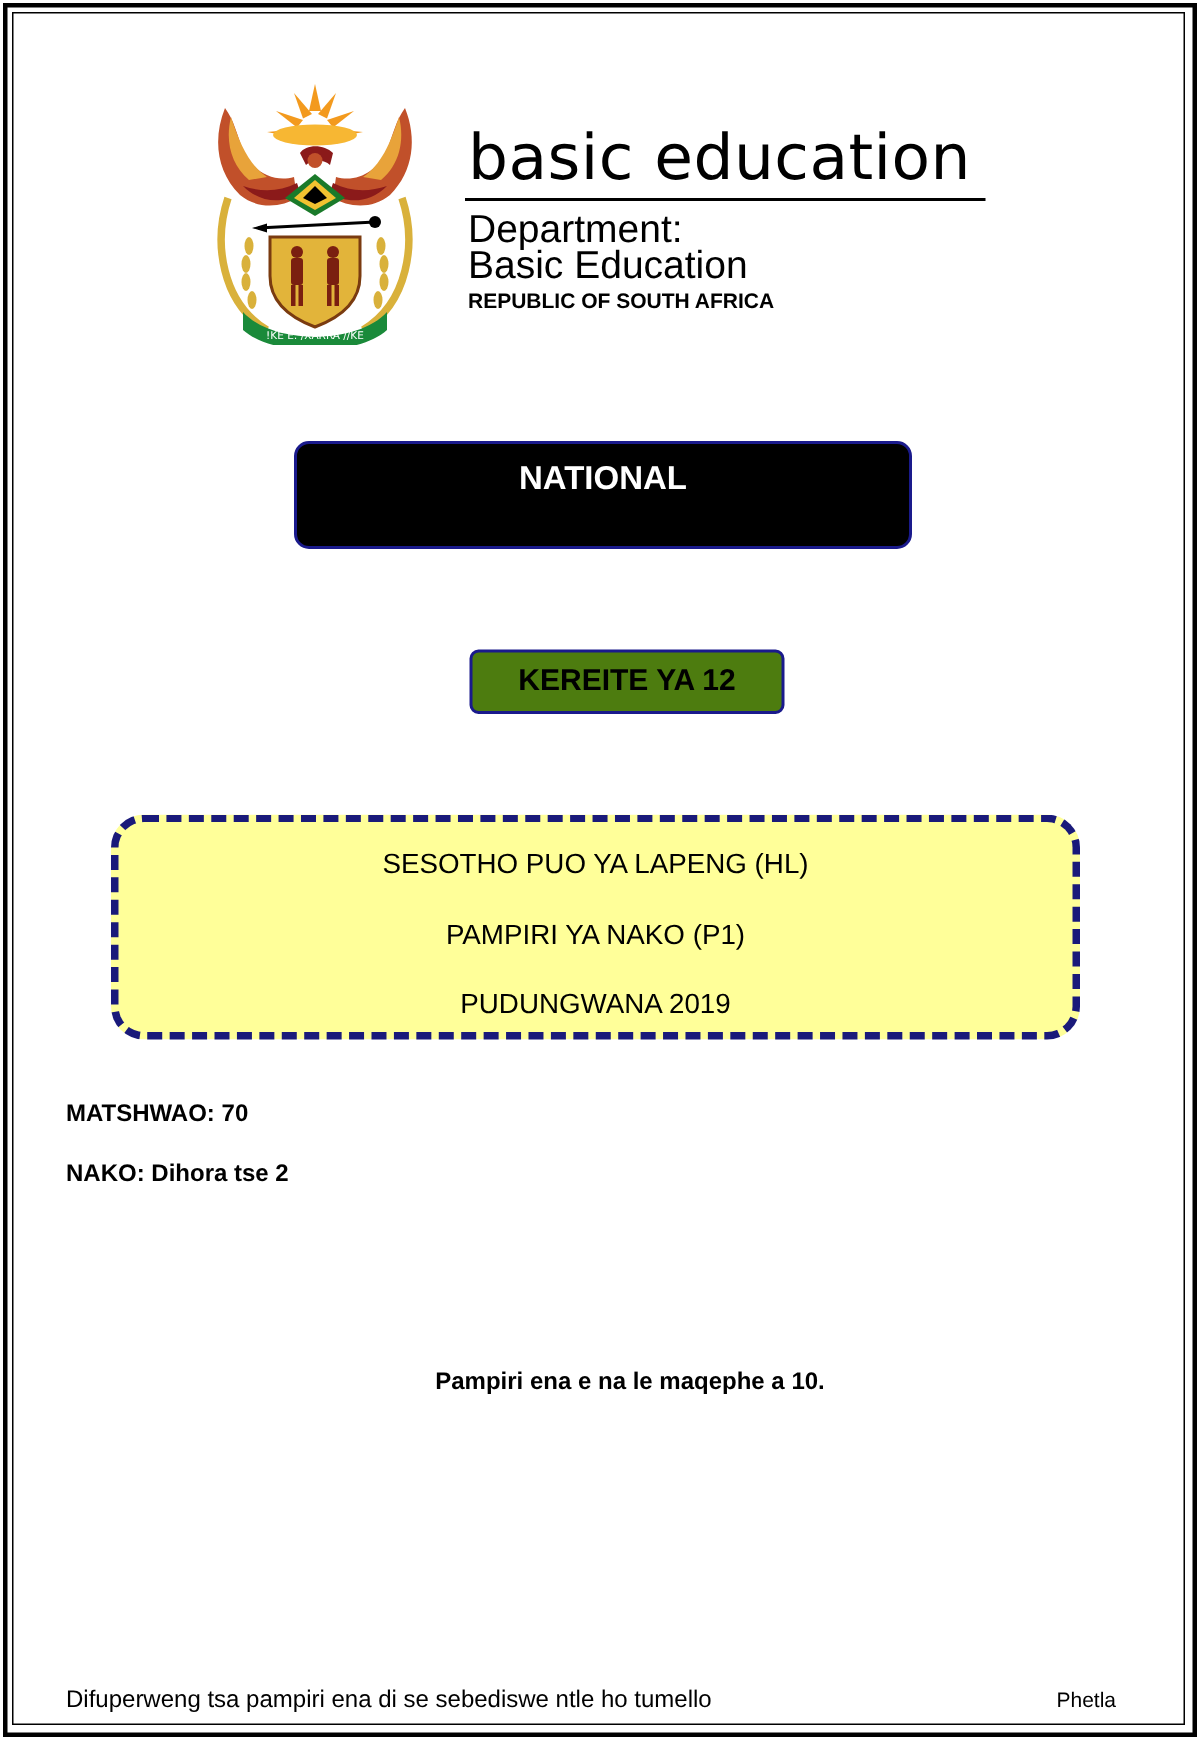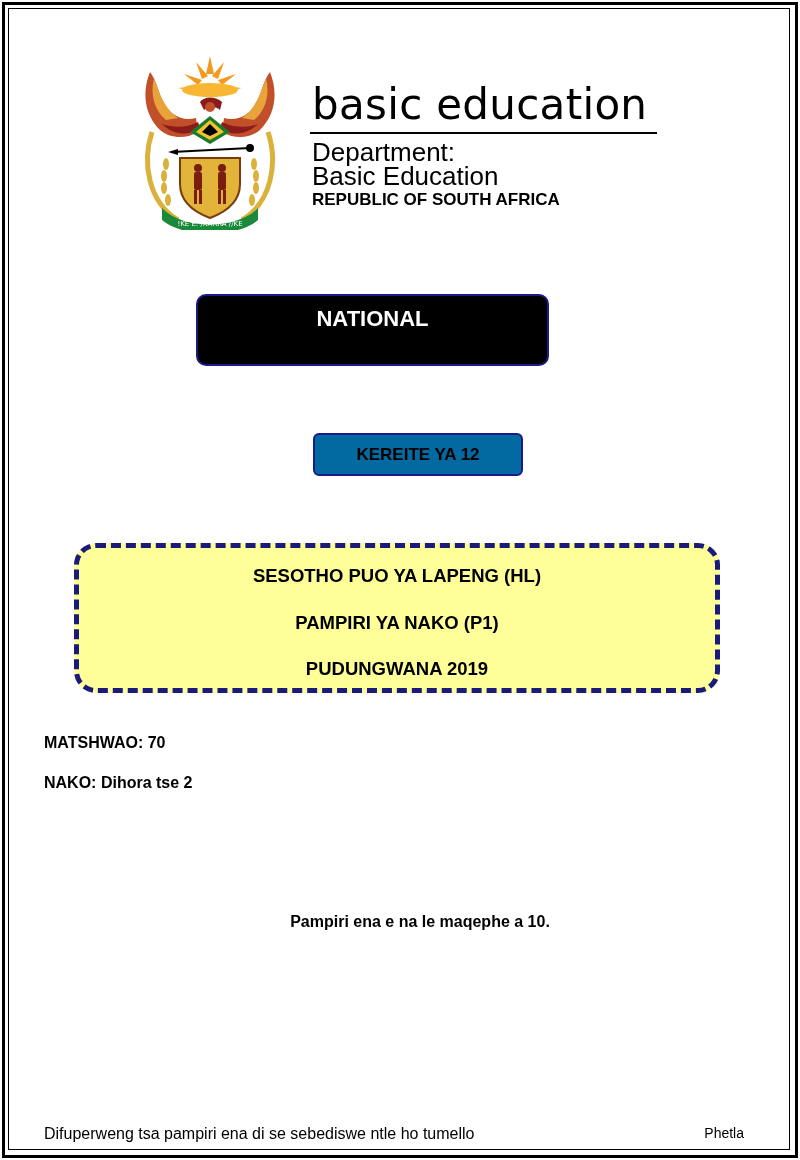--- a/index.html
+++ b/index.html
@@ -58,67 +58,67 @@
       margin-bottom: 6px;
     }
     .brand-line {
       font-size: 26px;
       line-height: 24px;
       margin: 0;
       padding-left: 2px;
     }
     .brand-line.bold {
       font-weight: bold;
-      font-size: 17px;
+      font-size: 14px;
     }
 
     
     .nsc-banner {
       position: absolute;
       left: 196px; top: 294px;
-      width: 353px; height: 72px;
+      width: 412px; height: 72px;
       background: #000;
       border: 2px solid #1a1a8c;
       border-radius: 10px;
       box-sizing: border-box;
       color: #fff;
       text-align: center;
       font-weight: bold;
       font-size: 22px;
       line-height: 26px;
       padding-top: 10px;
     }
     .nsc-banner span { display: block; }
 
     
     .grade-box {
       position: absolute;
       left: 313px; top: 433px;
       width: 210px; height: 43px;
-      background: #0369a1;
+      background: #4d7c0f;
       border: 2px solid #1a1a8c;
       border-radius: 6px;
       box-sizing: border-box;
       text-align: center;
       font-weight: bold;
-      font-size: 17px;
+      font-size: 20px;
       line-height: 39px;
     }
 
     
     .subject-box {
       position: absolute;
       left: 74px; top: 543px;
       width: 646px; height: 150px;
       background: #ffff99;
       border: 5px dashed #1a1a7a;
       border-radius: 22px;
       box-sizing: border-box;
       text-align: center;
-      font-weight: bold;
+      font-weight: normal;
       font-size: 18.5px;
     }
     .subject-line {
       position: absolute;
       left: 0; right: 0;
     }
 
     
     .info-line {
       position: absolute;

